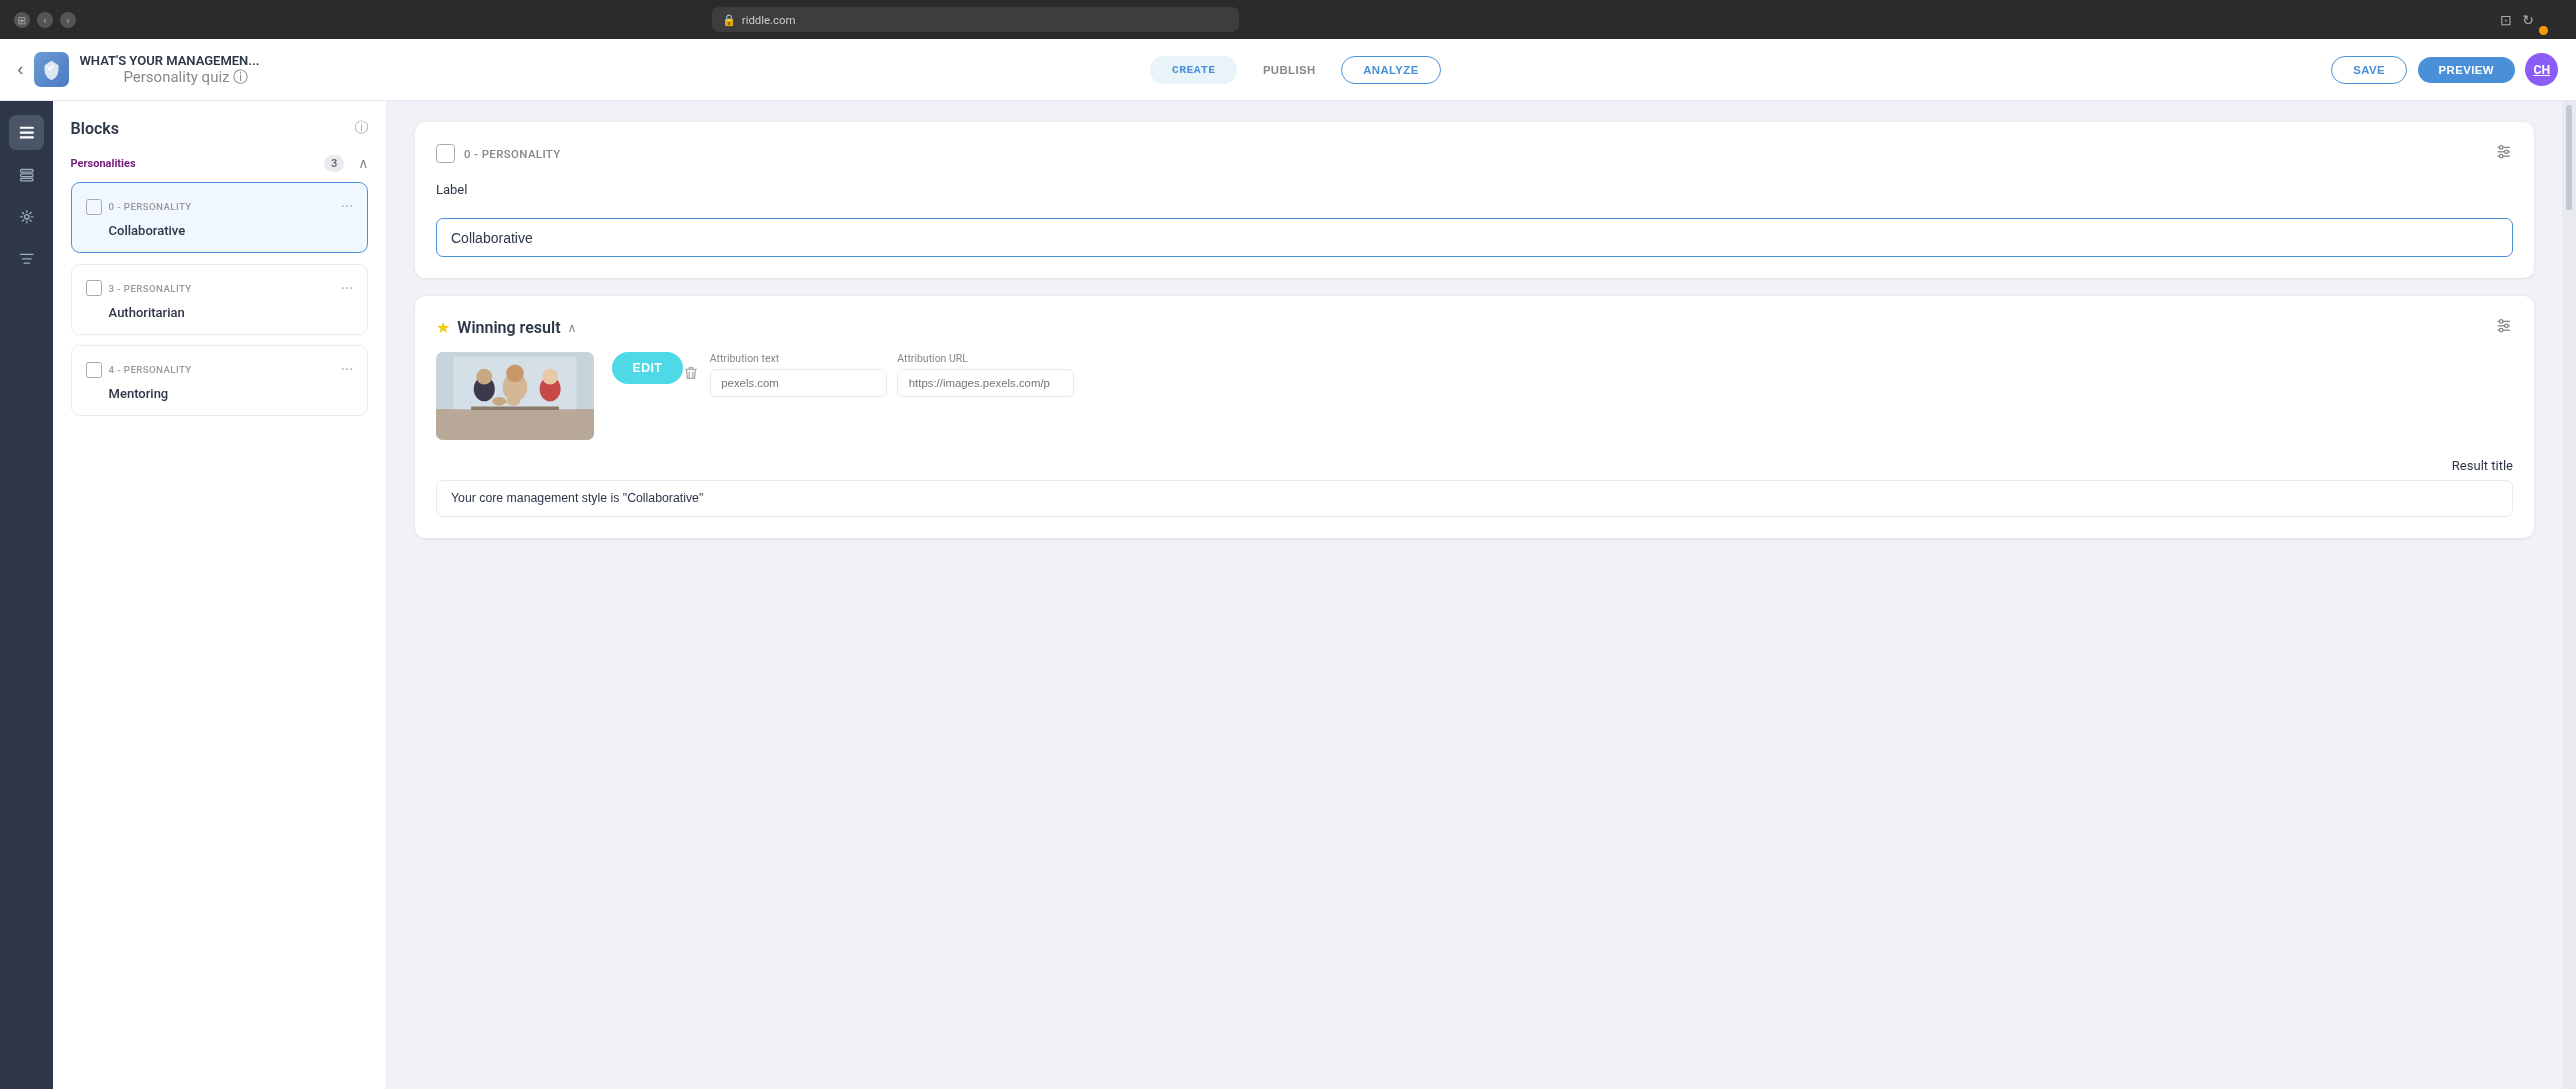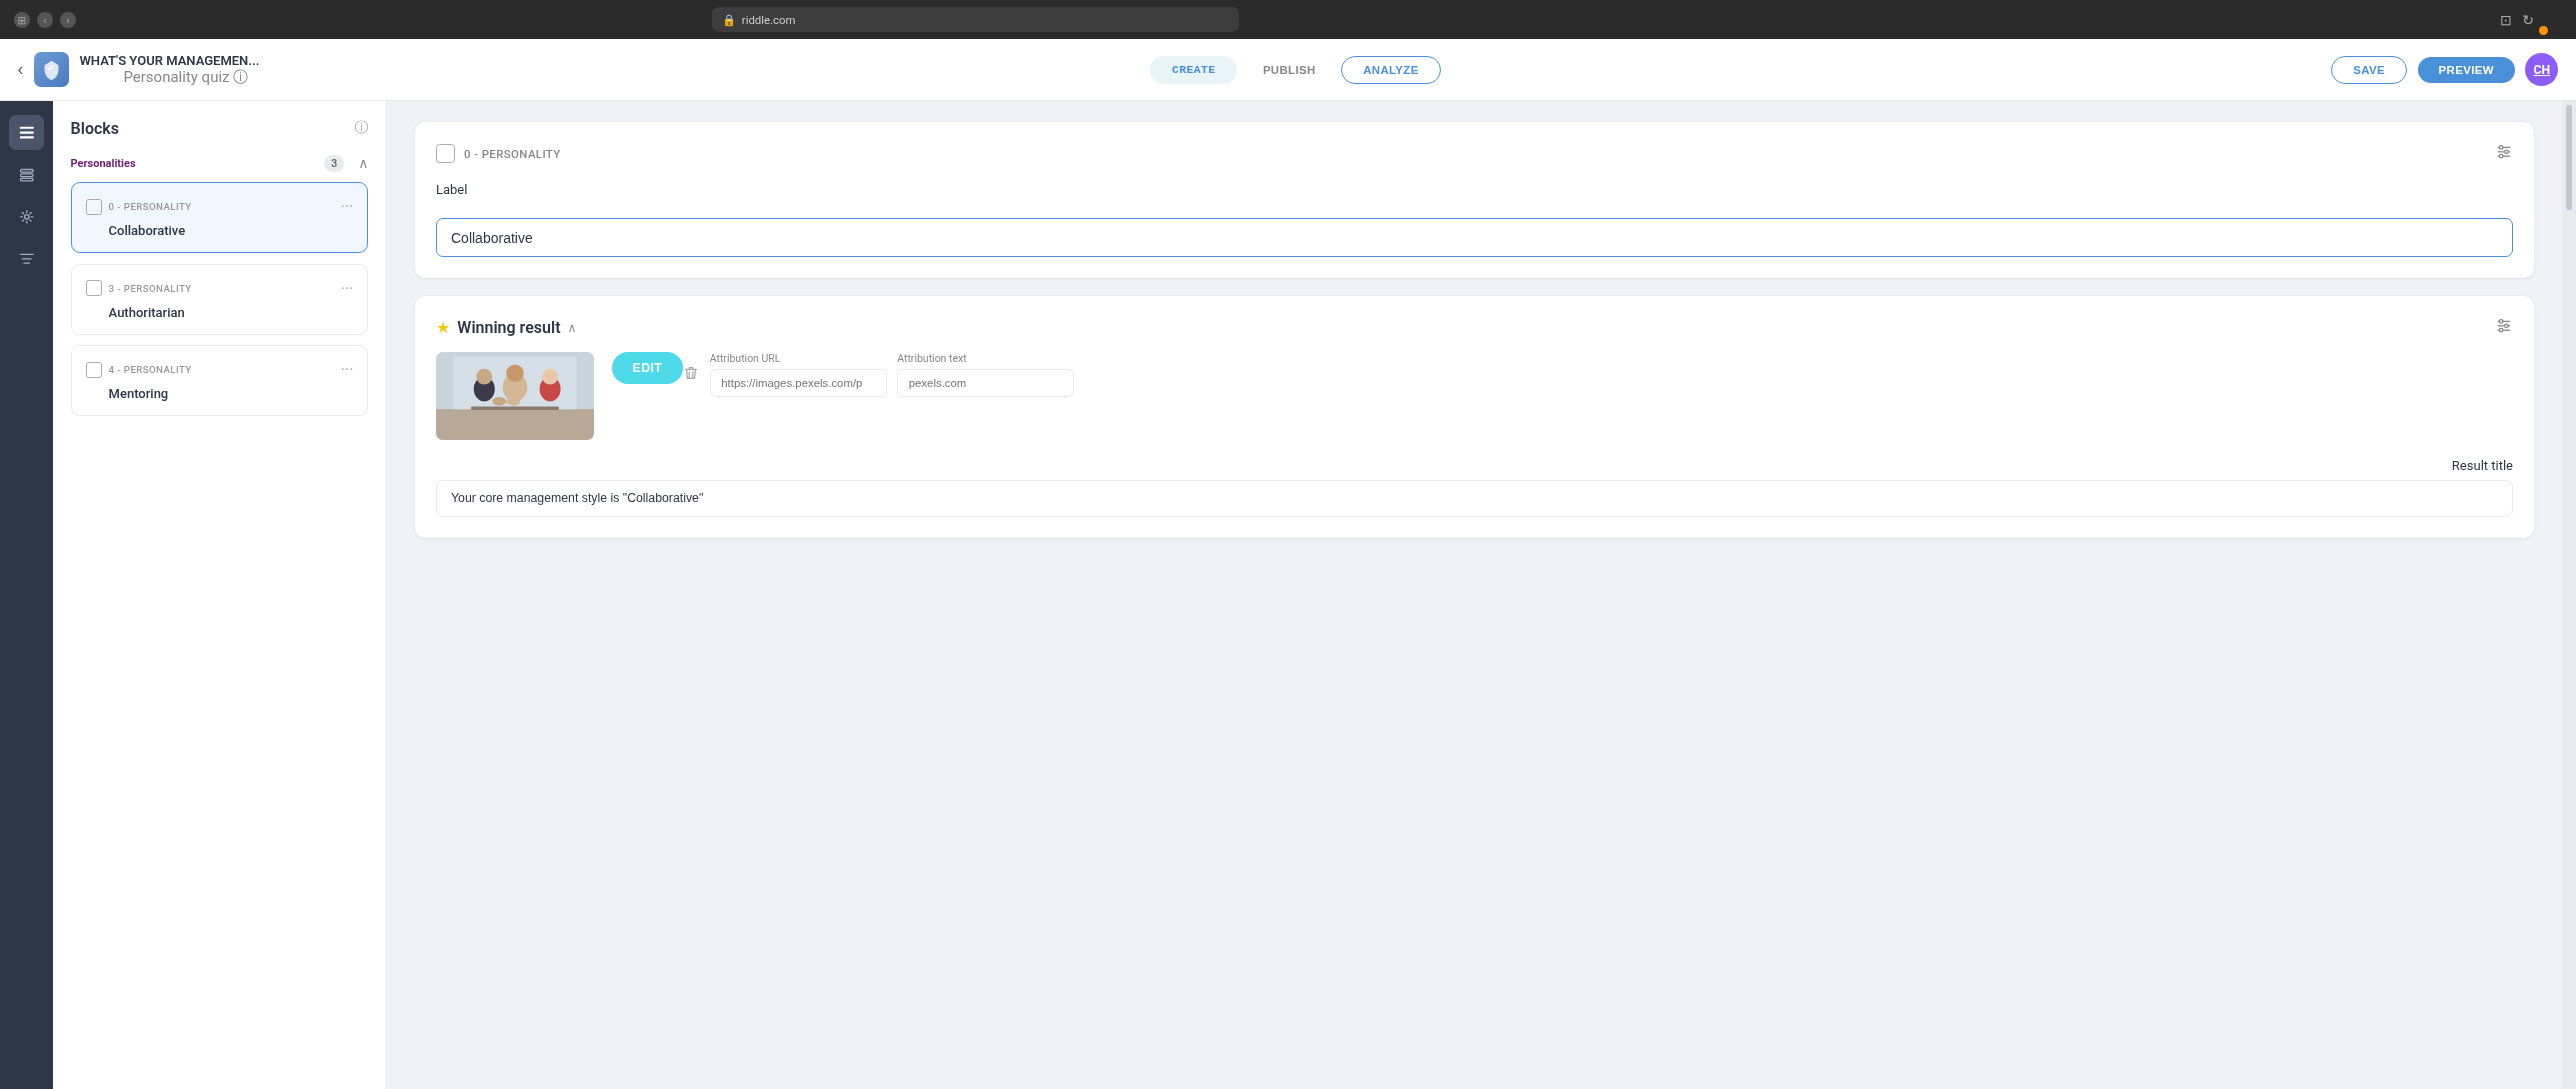--- a/index.html
+++ b/index.html
@@ -426,27 +426,27 @@
             <button class="edit-btn">EDIT</button>
             <span class="delete-icon">
               <svg width="16" height="16" viewBox="0 0 18 18" fill="none">
                 <path d="M3 5h12M7 5V3h4v2M7 8v6M11 8v6M4 5l1 10h8l1-10" stroke="#aaa" stroke-width="1.5" stroke-linecap="round" stroke-linejoin="round"></path>
               </svg>
             </span>
           </div>
 
           <div class="attribution-row">
             <div class="attribution-field">
+              <div class="attribution-label">Attribution text</div>
+              <input class="attribution-input" type="text" placeholder="pexels.com" style="">
+            </div>
+            <div class="attribution-field">
               <div class="attribution-label">Attribution URL</div>
               <input class="attribution-input" type="text" placeholder="https://images.pexels.com/p" style="">
             </div>
-            <div class="attribution-field">
-              <div class="attribution-label">Attribution text</div>
-              <input class="attribution-input" type="text" placeholder="pexels.com" style="">
-            </div>
           </div>
         </div>
       </div>
 
       <div class="result-title-section">
         <div class="result-title-label">Result title</div>
         <input class="result-title-input" type="text" value="Your core management style is &quot;Collaborative&quot;" style="">
       </div>
     </div>
 

